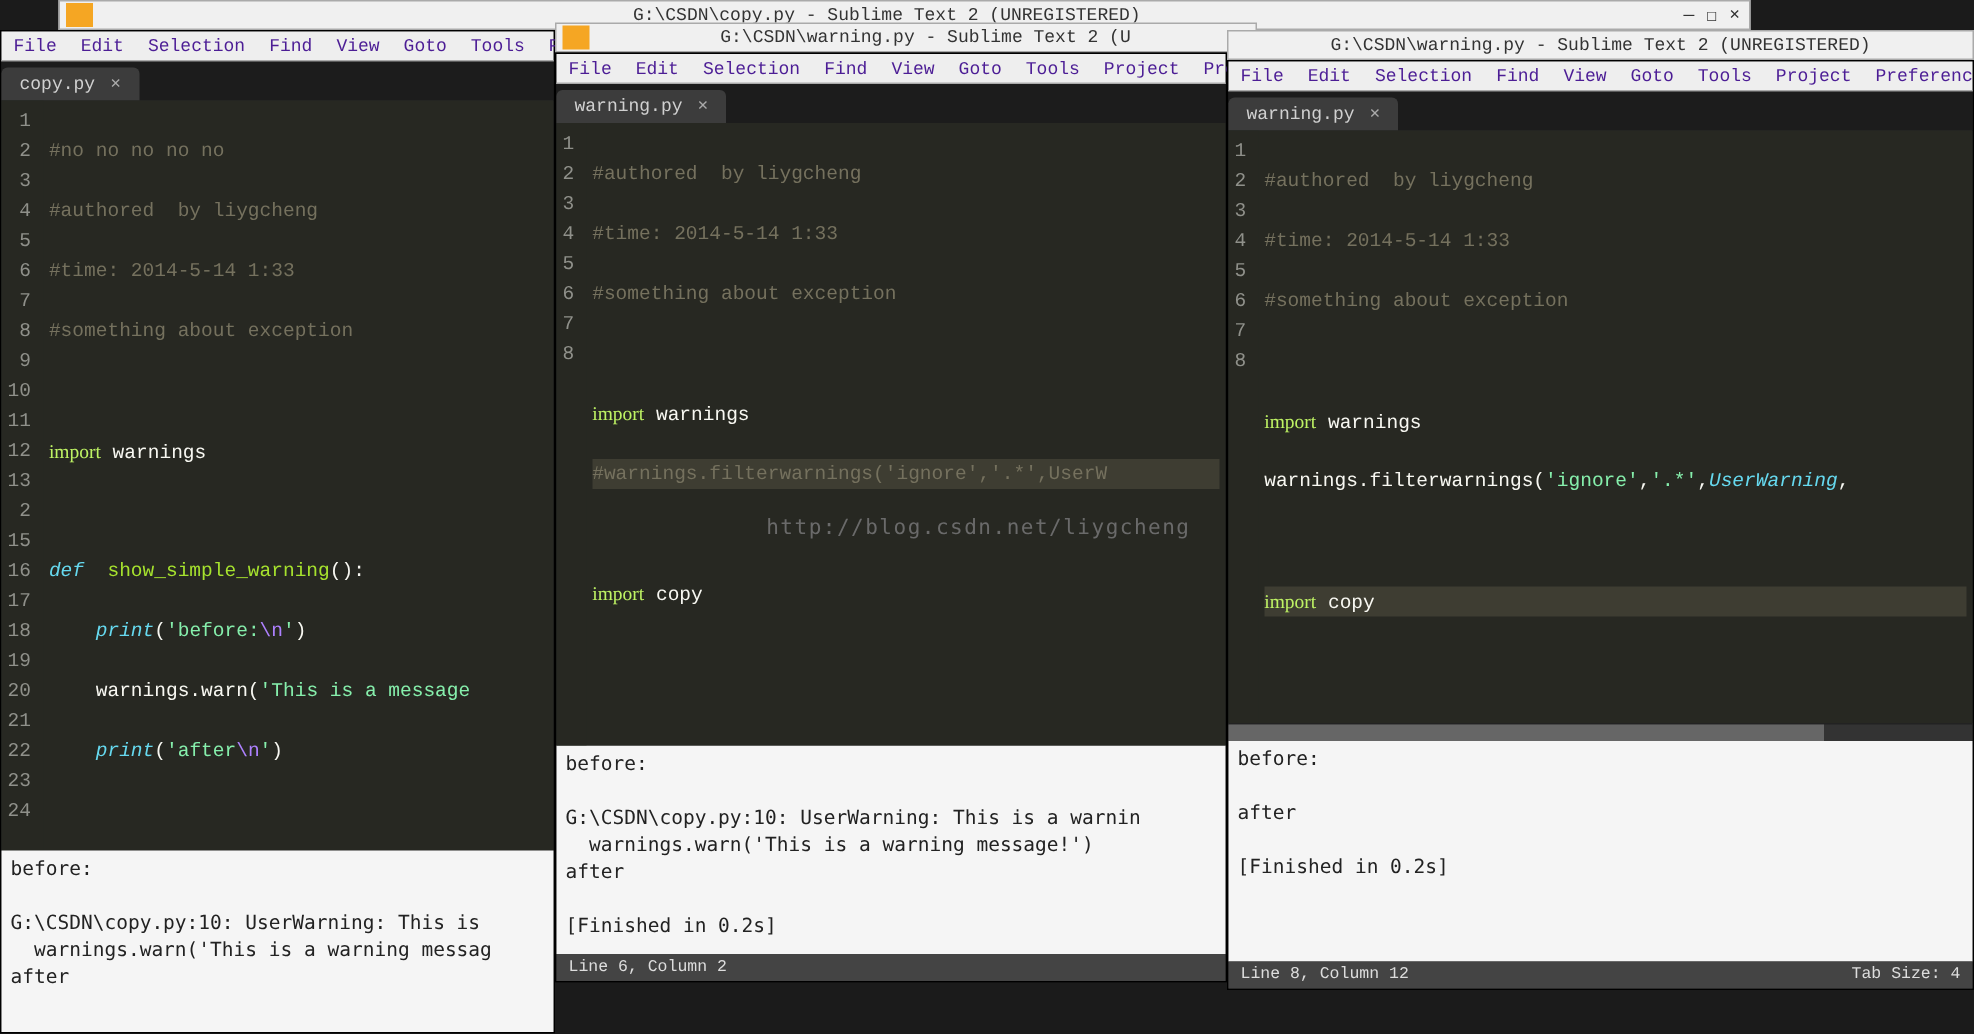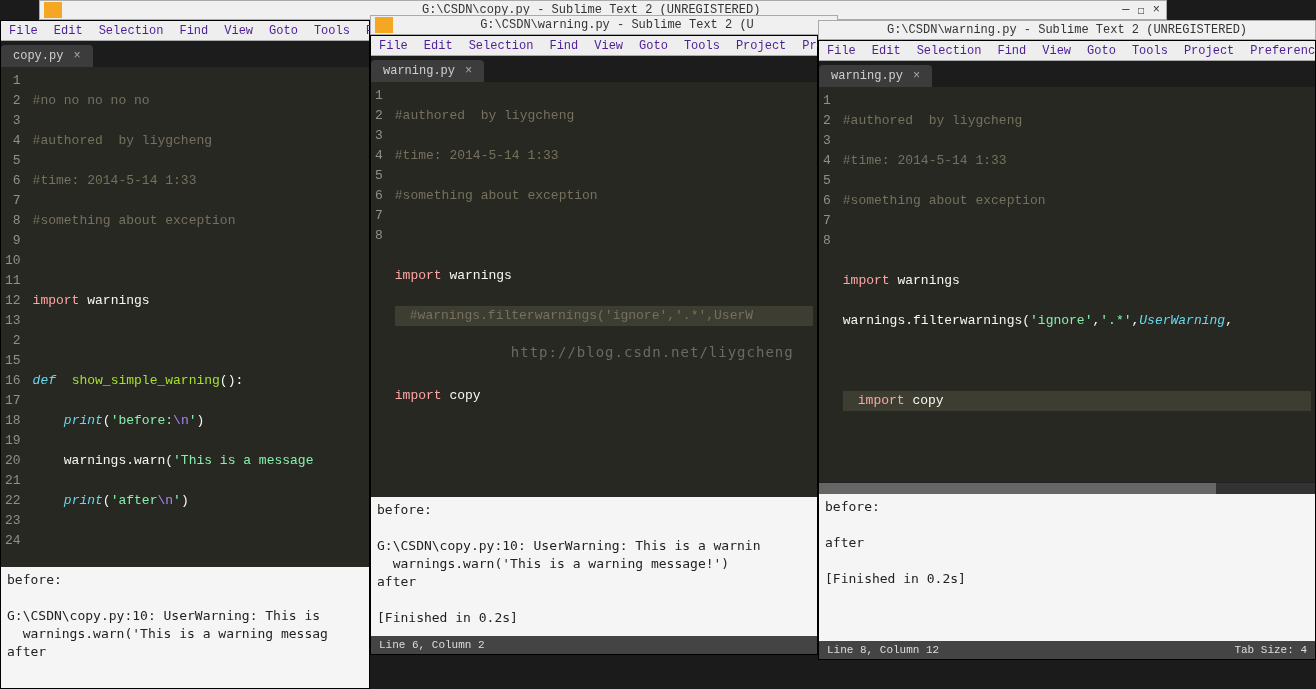--- a/index.html
+++ b/index.html
@@ -12,23 +12,23 @@
 .win-controls span { cursor: default; }
 .menubar { background: #eeeeee; color: #4c1d95; font-family: Tahoma, Arial, sans-serif; font-size: 12px; height: 20px; display: flex; align-items: center; border-bottom: 1px solid #aaa; }
 .menubar span { padding: 0 8px; cursor: default; }
 .tabbar { background: #1c1c1c; height: 26px; display: flex; align-items: flex-end; }
 .tab { background: #3c3c3c; color: #d0d0d0; font-size: 12px; font-family: Tahoma, Arial, sans-serif; padding: 4px 12px; border-radius: 4px 4px 0 0; display: flex; align-items: center; gap: 10px; }
 .tab .close { color: #aaa; cursor: default; }
 .editor { flex: 1; background: #272822; display: flex; overflow: hidden; }
 .gutter { background: #272822; color: #8f908a; font-size: 13px; text-align: right; padding: 4px 8px 4px 4px; line-height: 20px; }
 .code { flex: 1; color: #f8f8f2; font-size: 13px; padding: 4px 4px 4px 4px; line-height: 20px; white-space: pre; overflow: hidden; position: relative; }
 .code .row { height: 20px; }
-.code .hl { background: #3e3d32; padding-left: 15px; }
+.code .hl { background: #3e3d32; }
 .cmt { color: #75715e; }
-.kw { color: #fca5a5; }
+.kw { color: #bef264; font-family: Liberation Serif, serif; }
 .kw2 { color: #66d9ef; font-style: italic; }
 .fn { color: #a6e22e; }
 .str { color: #86efac; }
 .esc { color: #ae81ff; }
 .console { background: #f5f5f5; color: #222; font-size: 13px; line-height: 18px; padding: 4px 6px; font-family: Consolas, monospace; white-space: pre; overflow: hidden; }
 .statusbar { background: #444; color: #ddd; font-family: Tahoma, Arial, sans-serif; font-size: 11px; height: 18px; display: flex; align-items: center; justify-content: space-between; padding: 0 8px; }
 .watermark { position: absolute; color: #6a6a6a; font-family: Consolas, monospace; font-size: 14px; letter-spacing: 1px; }
 .scroll-h { height: 12px; background: #333; border-top: 1px solid #222; display: flex; }
 .scroll-thumb { background: #666; height: 100%; }
 </style>

